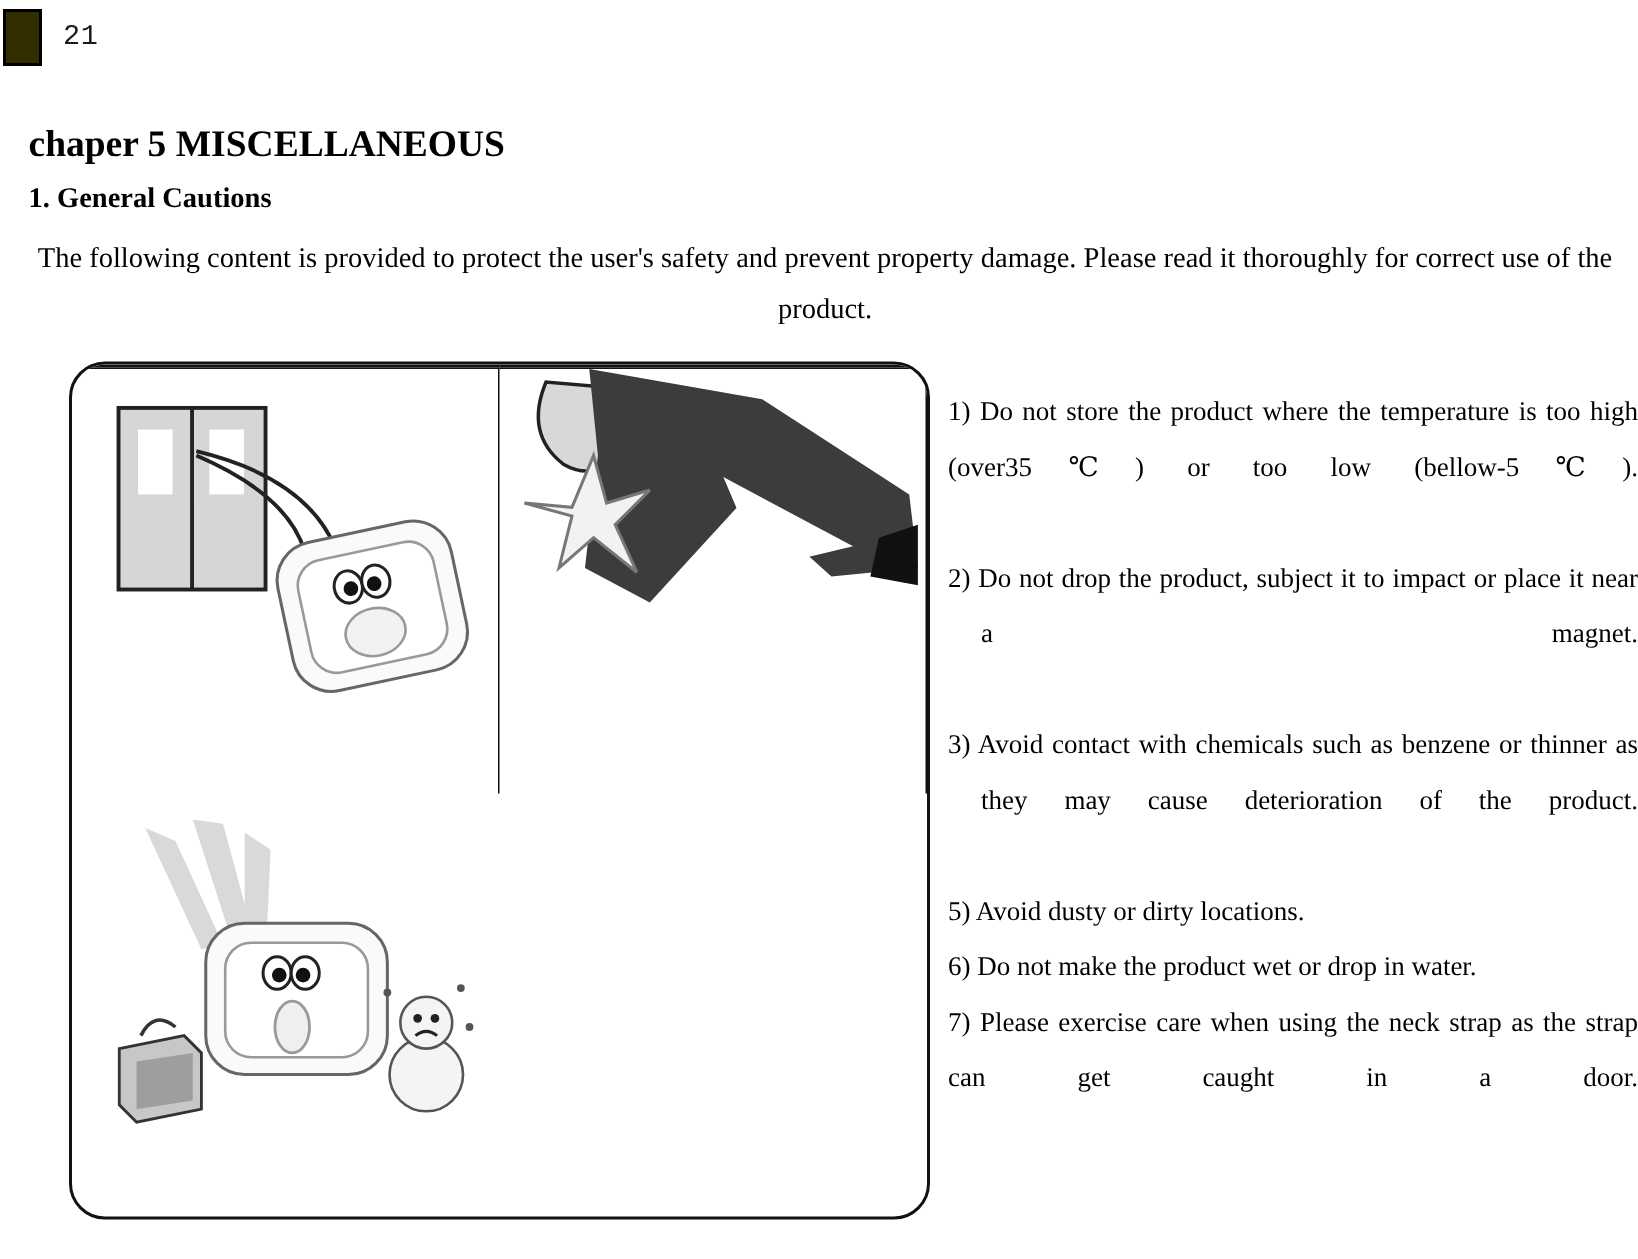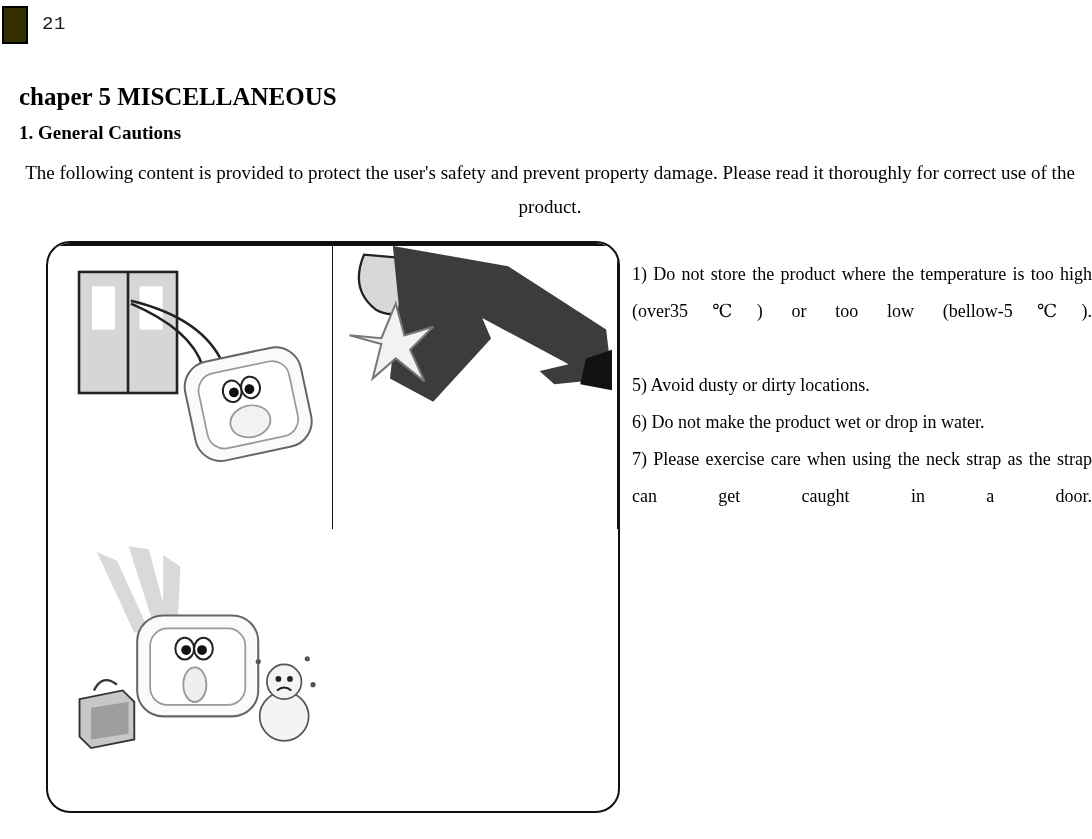--- a/index.html
+++ b/index.html
@@ -365,20 +365,28 @@
       </g>
     </svg>
   </div>
 </div>
 
 <div class="cautions-list">
   <p class="caution-item">
     <span>1)</span>
     <span>Do not store the product where the temperature is too high (over35℃) or too low (bellow-5℃).</span>
   </p>
+  <p class="caution-item hang">
+    <span>2)</span>
+    <span>Do not drop the product, subject it to impact or place it near a magnet.</span>
+  </p>
+  <p class="caution-item hang">
+    <span>3)</span>
+    <span>Avoid contact with chemicals such as benzene or thinner as they may cause deterioration of the product.</span>
+  </p>
   <p class="caution-item nojust">
     <span>5)</span>
     <span>Avoid dusty or dirty locations.</span>
   </p>
   <p class="caution-item nojust">
     <span>6)</span>
     <span>Do not make the product wet or drop in water.</span>
   </p>
   <p class="caution-item">
     <span>7)</span>

